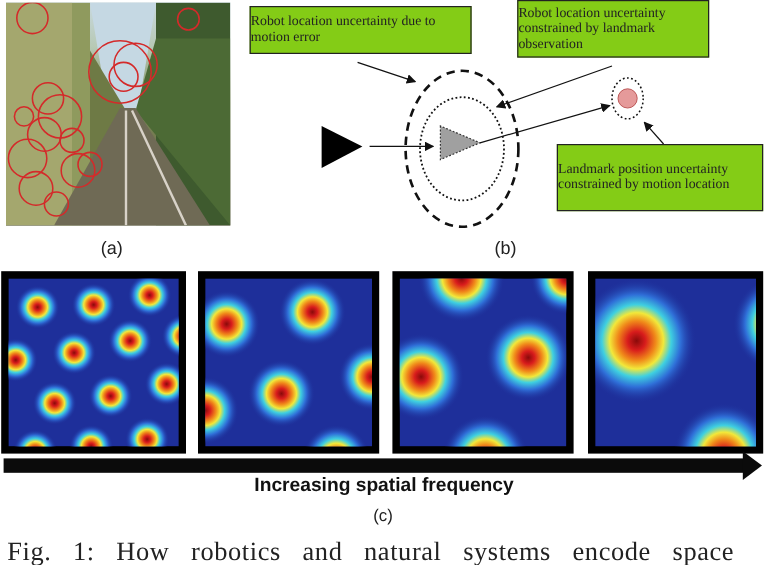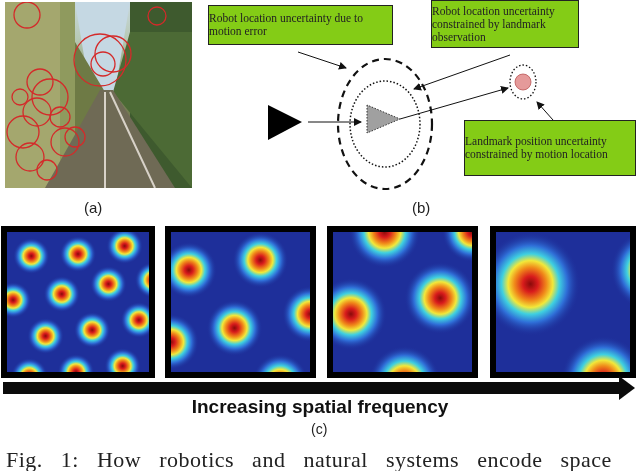--- a/index.html
+++ b/index.html
@@ -6,21 +6,21 @@
   body { width: 640px; height: 471px; position: relative; overflow: hidden; font-family: "Liberation Serif", serif; }
   .abs { position: absolute; }
   .photo { left: 5px; top: 2px; width: 187px; height: 186px; overflow: hidden;
     background: linear-gradient(180deg, #c9d9df 0%, #b7c9b4 20%, #7d8c5c 45%, #6e6f4a 70%, #5a5a40 100%); }
   .sublabel { font-family: "Liberation Sans", sans-serif; font-size: 15px; color: #222; }
   .callout { border: 1.5px solid #222; background: #84cc16; text-align: left; font-size: 11.5px; line-height: 13px; color: #222; box-sizing: border-box; display: flex; align-items: center; justify-content: center; }
   .panel { top: 226px; height: 152px; background: #000; box-sizing: border-box; padding: 6px; }
   .panel svg { display: block; width: 100%; height: 100%; }
   .arrowbar { left: 3px; top: 382px; width: 618px; height: 12px; background: #0b0b0b; }
   .arrowhead { left: 619px; top: 376px; width: 0; height: 0; border-top: 12px solid transparent; border-bottom: 12px solid transparent; border-left: 16px solid #0b0b0b; }
-  .axis-label { left: 0; width: 640px; top: 396px; text-align: center; font-family: "Liberation Sans", sans-serif; font-weight: bold; font-size: 19px; color: #111; }
+  .axis-label { left: 0; width: 640px; top: 396px; text-align: center; font-family: "Liberation Sans", sans-serif; font-weight: bold; font-size: 16px; color: #111; }
   .caption { left: 6px; top: 447px; font-size: 22px; color: #222; letter-spacing: 0.5px; white-space: nowrap; word-spacing: 12px; }
 </style>
 </head>
 <body>
 
 <svg width="0" height="0" style="position:absolute">
   <defs>
     <radialGradient id="blob">
       <stop offset="0%" stop-color="#8a0a0a"></stop>
       <stop offset="15%" stop-color="#d81c1c"></stop>
@@ -78,21 +78,21 @@
   <polygon points="367,105 367,133 400,119" fill="#a0a0a0" stroke="#333" stroke-dasharray="1.5,1.5"></polygon>
   <line x1="400" y1="119" x2="508" y2="88" stroke="#111" stroke-width="1" marker-end="url(#ah)"></line>
   <ellipse cx="523" cy="82" rx="13" ry="17" fill="none" stroke="#111" stroke-width="1.3" stroke-dasharray="1.5,2"></ellipse>
   <circle cx="523" cy="82" r="8" fill="#e59a9a" stroke="#b55" stroke-width="0.8"></circle>
   <line x1="298" y1="52" x2="346" y2="68" stroke="#111" stroke-width="1" marker-end="url(#ah)"></line>
   <line x1="510" y1="55" x2="414" y2="89" stroke="#111" stroke-width="1" marker-end="url(#ah)"></line>
   <line x1="553" y1="120" x2="537" y2="102" stroke="#111" stroke-width="1" marker-end="url(#ah)"></line>
 </svg>
 
 <div class="abs callout" style="left:208px;top:5px;width:185px;height:40px;">Robot location uncertainty due to motion error</div>
-<div class="abs callout" style="left:431px;top:0px;width:148px;height:48px;">Robot location uncertainty constrained by landmark observation</div>
+<div class="abs callout" style="left:431px;top:0px;width:160px;height:48px;">Robot location uncertainty constrained by landmark observation</div>
 <div class="abs callout" style="left:464px;top:120px;width:172px;height:56px;">Landmark position uncertainty constrained by motion location</div>
 <div class="abs sublabel" style="left:412px;top:199px;">(b)</div>
 
 <div class="abs panel" style="left:1px;width:154px;">
   <svg viewBox="0 0 140 140" preserveAspectRatio="none">
     <rect width="140" height="140" fill="#1e2f9a"></rect>
     <g fill="url(#blob)">
       <circle cx="24" cy="24" r="18"></circle>
         <circle cx="70" cy="22" r="18"></circle>
         <circle cx="116" cy="14" r="18"></circle>

